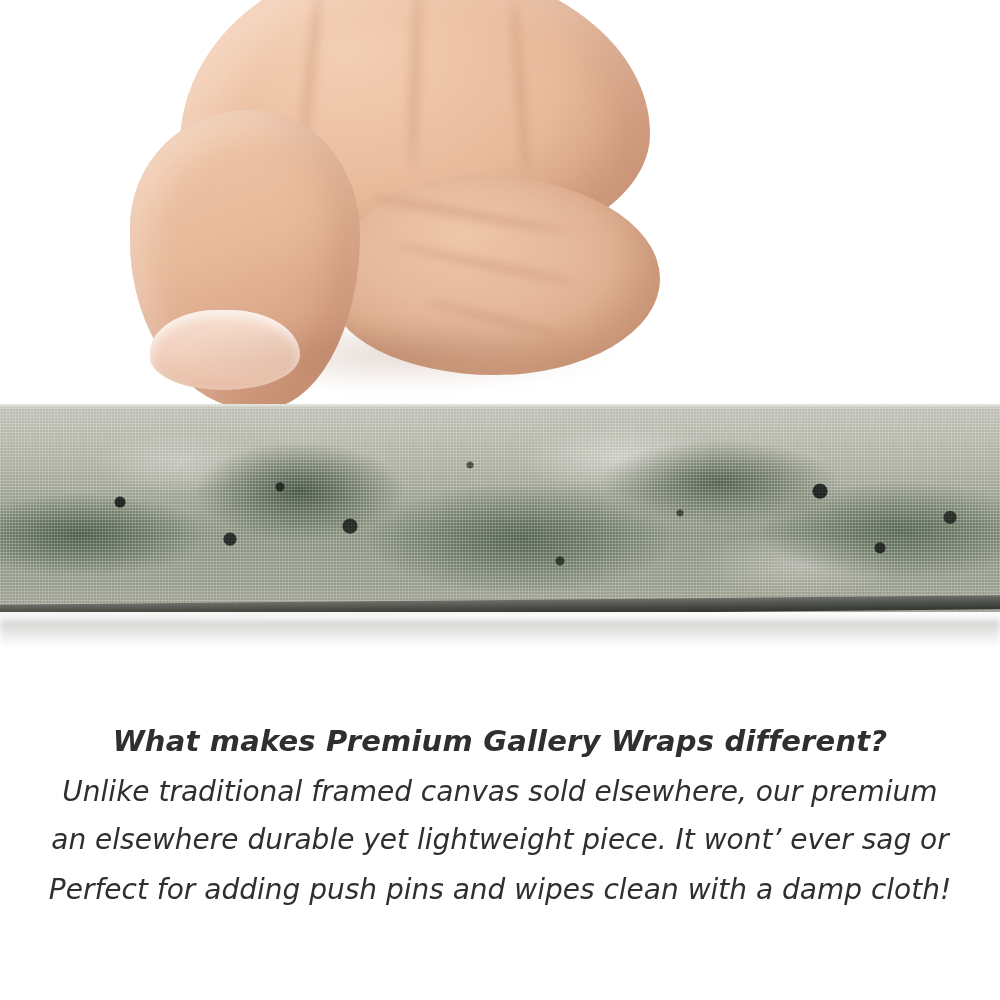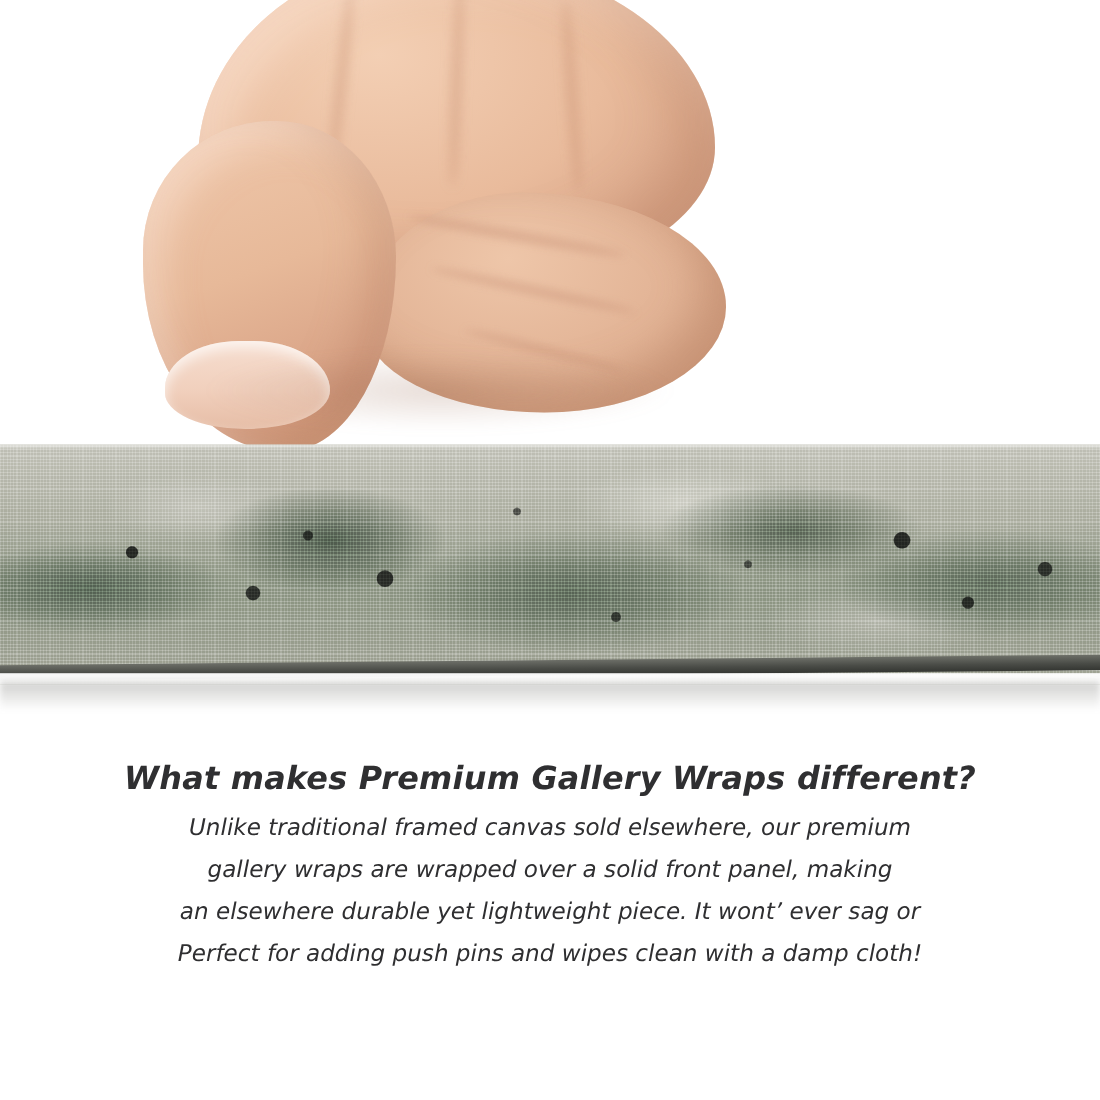--- a/index.html
+++ b/index.html
@@ -181,36 +181,36 @@
     width: 1000px;
     height: 26px;
     background: linear-gradient(180deg, rgba(120,120,115,0.35) 0%, rgba(255,255,255,0) 100%);
     filter: blur(3px);
   }
 
   
   .caption {
     position: absolute;
     left: 0;
-    top: 690px;
+    top: 724px;
     width: 1000px;
     text-align: center;
     color: #2f2f31;
     font-family: "DejaVu Sans", sans-serif;
     font-style: italic;
   }
   .caption-title {
     font-size: 29px;
     font-weight: 700;
     letter-spacing: 0.2px;
     margin-bottom: 14px;
   }
   .caption-body p {
     margin: 0 0 8px 0;
-    font-size: 21px;
+    font-size: 28px;
     line-height: 1.42;
     font-weight: 400;
   }
   .caption-last {
     margin-top: 10px !important;
   }
 </style>
 </head>
 <body>
 
@@ -238,19 +238,18 @@
       <div class="strip-bevel"></div>
       <div class="strip-under"></div>
     </div>
     <div class="strip-shadow"></div>
   </div>
 
   <div class="caption">
     <div class="caption-title">What makes Premium Gallery Wraps different?</div>
     <div class="caption-body">
       <p>Unlike traditional framed canvas sold elsewhere, our premium</p>
-      <p>gallery wraps are wrapped over a solid front panel, making</p>
       <p>an elsewhere durable yet lightweight piece. It wont’ ever sag or</p>
       <p class="caption-last">Perfect for adding push pins and wipes clean with a damp cloth!</p>
     </div>
   </div>
 
 </div>
 
 </body></html>

